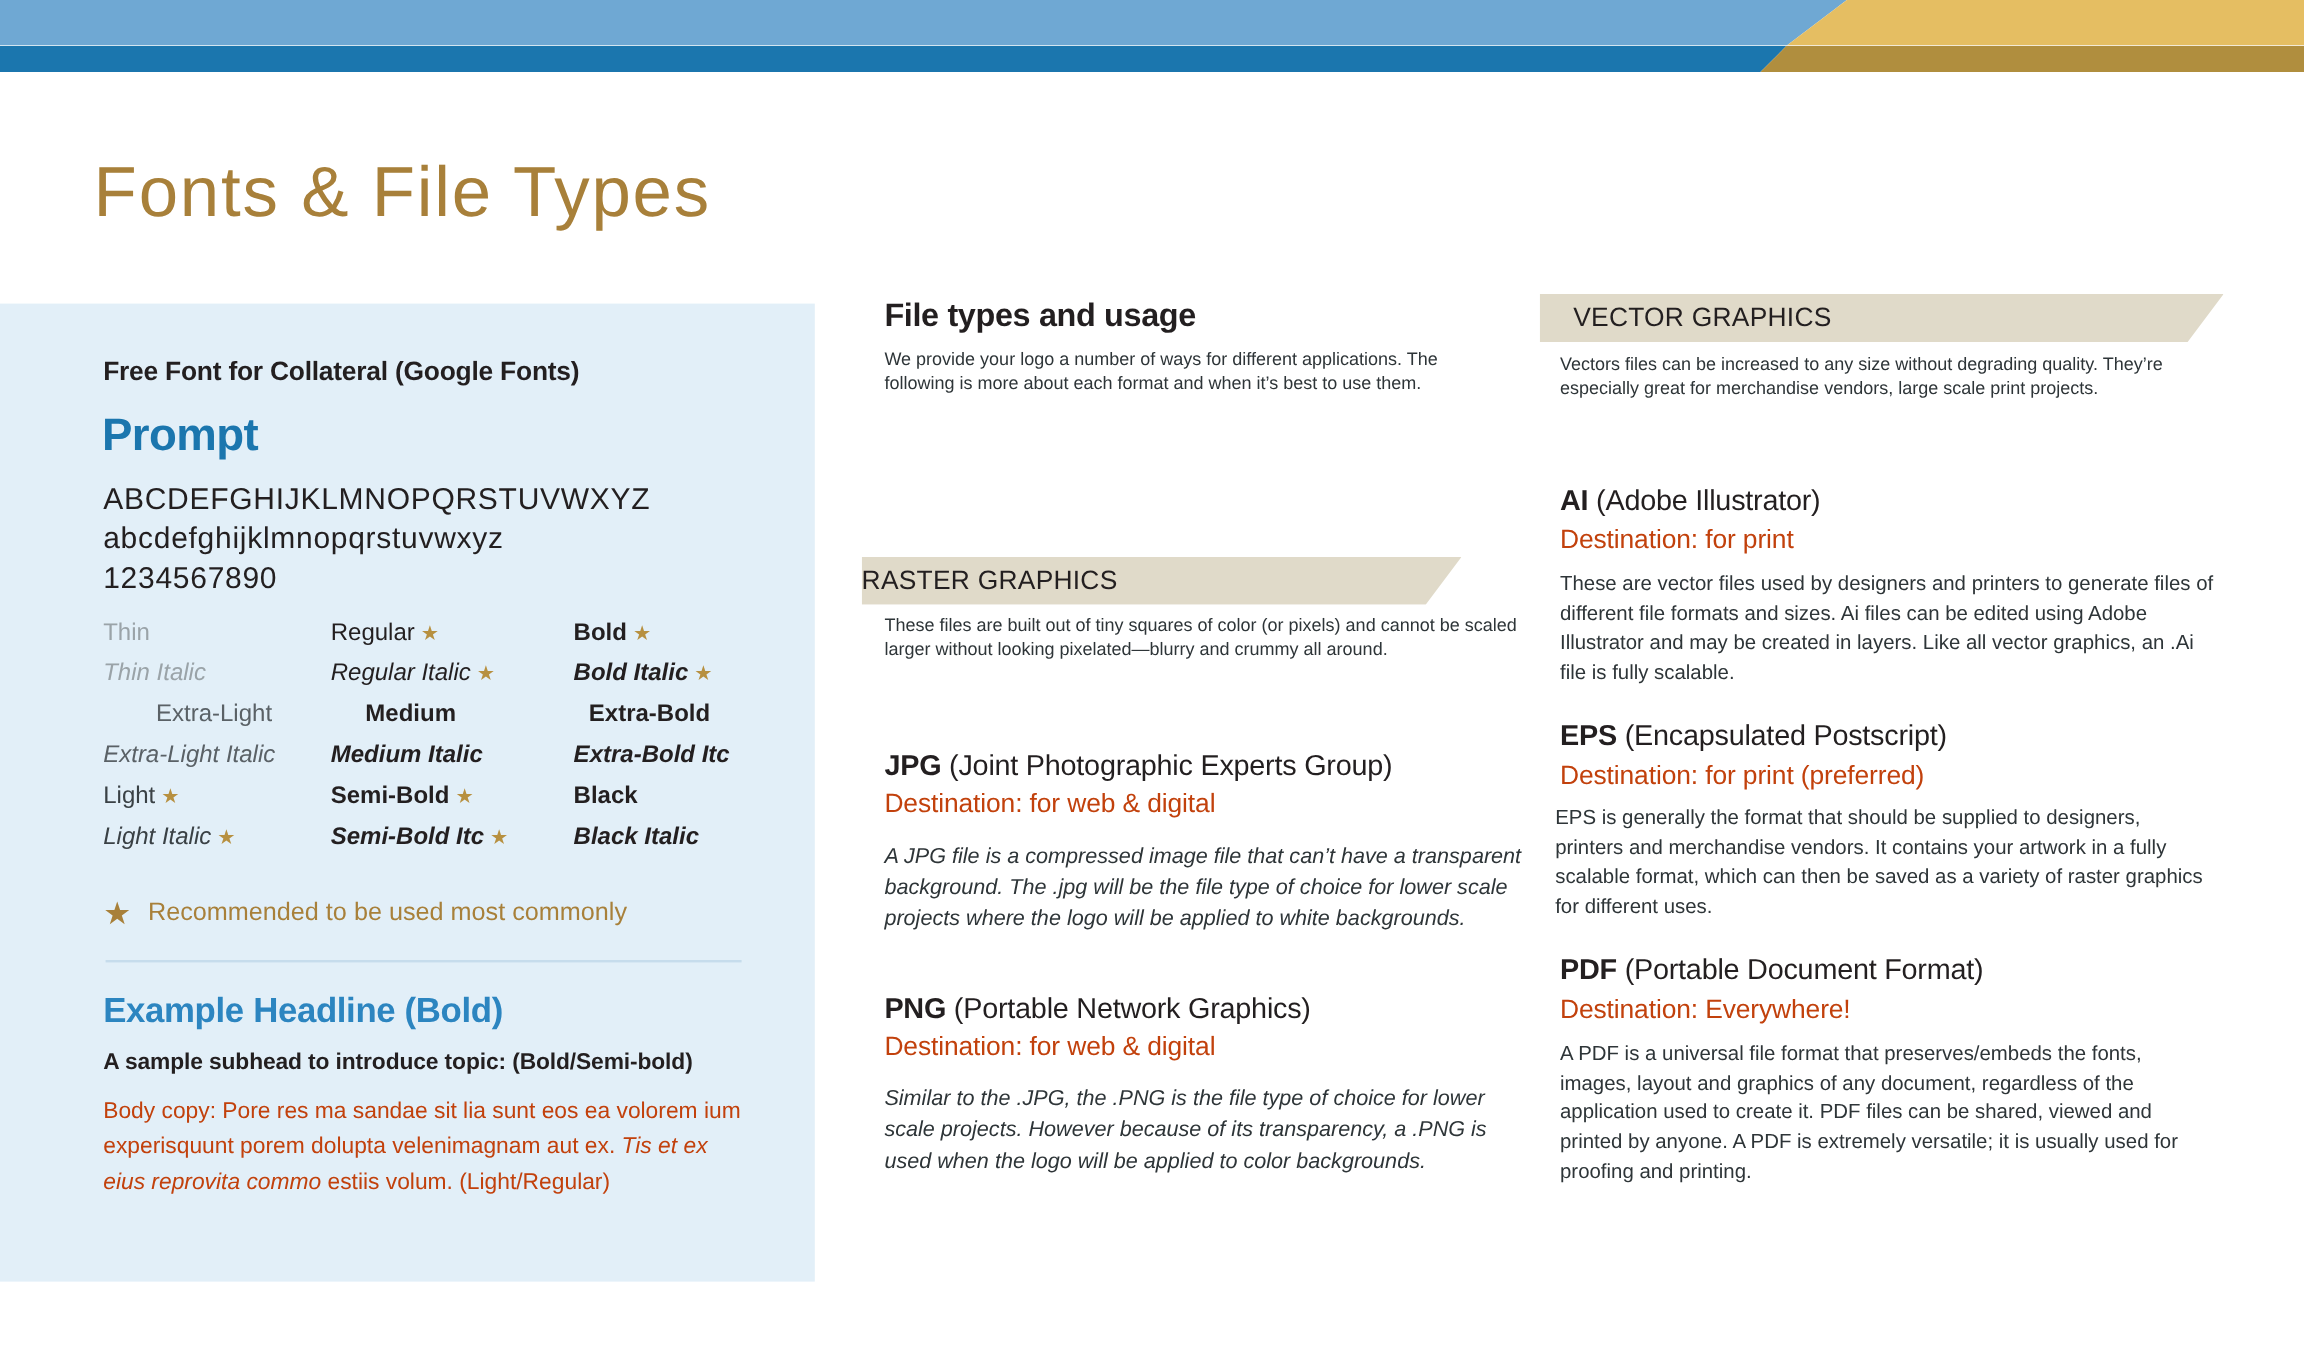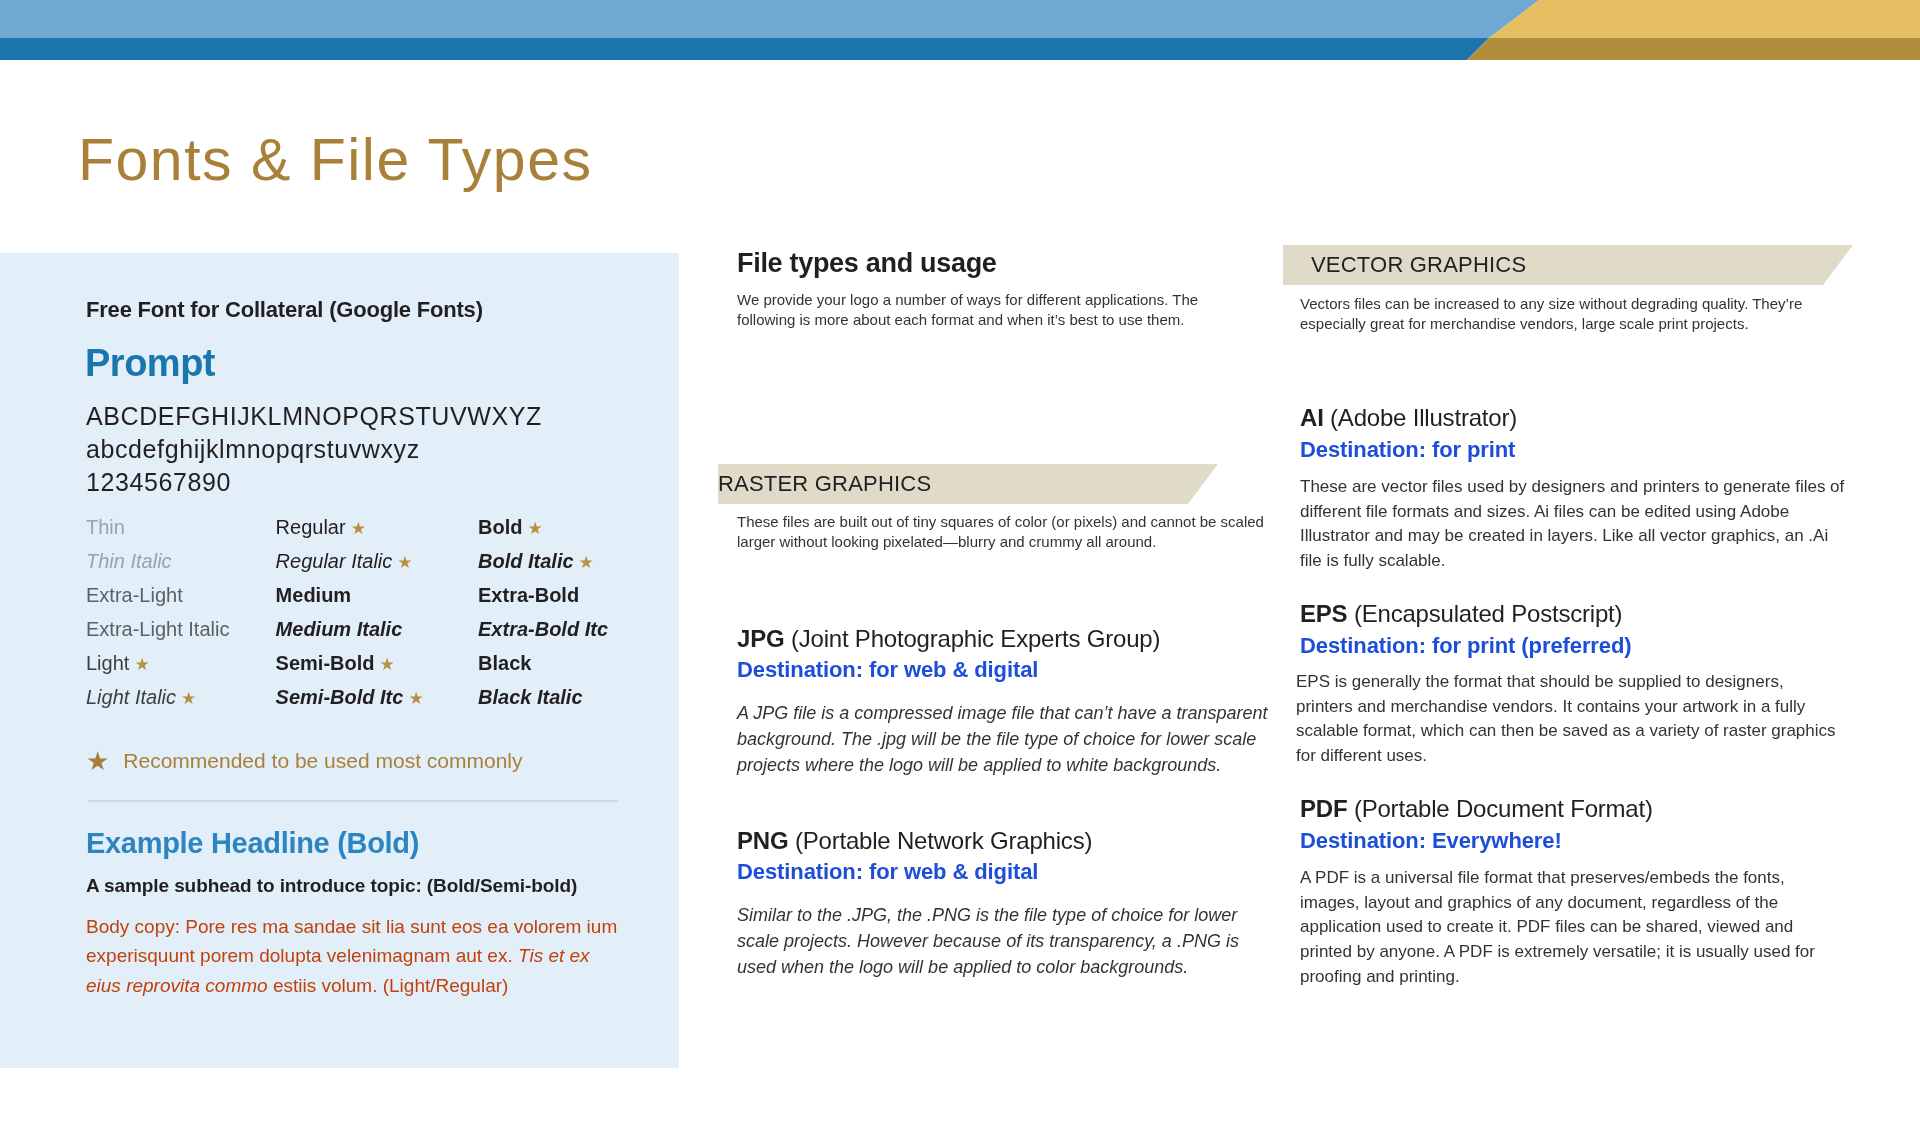--- a/index.html
+++ b/index.html
@@ -103,22 +103,22 @@
     left: 86px; top: 516px;
     width: 550px;
   }
   .w-row { display: flex; height: 34px; align-items: baseline; }
   .w-cell { font-size: 20px; color: #231f20; white-space: nowrap; }
   .w-c1 { width: 192px; }
   .w-c2 { width: 205px; }
   .w-c3 { width: 160px; }
   .wt-thin      { font-weight: 200; color: #9aa3a8; }
   .wt-thin-i    { font-weight: 200; color: #9aa3a8; font-style: italic; }
-  .wt-exlight   { font-weight: 300; color: #5a6166; }
-  .wt-exlight-i { font-weight: 300; color: #5a6166; }
+  .wt-exlight   { font-weight: 300; color: #5a6166; margin-left: 44px; }
+  .wt-exlight-i { font-weight: 300; color: #5a6166; font-style: italic; }
   .wt-light     { font-weight: 400; color: #3a4145; }
   .wt-light-i   { font-weight: 400; color: #3a4145; font-style: italic; }
   .wt-reg       { font-weight: 500; }
   .wt-reg-i     { font-weight: 500; font-style: italic; }
   .wt-med       { font-weight: 600; }
   .wt-med-i     { font-weight: 600; font-style: italic; }
   .wt-semi      { font-weight: 700; }
   .wt-semi-i    { font-weight: 700; font-style: italic; }
   .wt-bold      { font-weight: 700; }
   .wt-bold-i    { font-weight: 700; font-style: italic; }
@@ -215,22 +215,22 @@
 
   .fmt-head {
     font-size: 24px;
     font-weight: 400;
     color: #231f20;
     letter-spacing: -0.2px;
   }
   .fmt-head b { font-weight: bold; }
   .fmt-dest {
     font-size: 22px;
-    font-weight: 700;
-    color: #1d4ed8;
+    font-weight: 400;
+    color: #c2410c;
     letter-spacing: -0.1px;
   }
   .fmt-body {
     font-size: 18px;
     font-weight: 400;
     line-height: 1.45;
     color: #2e3538;
     font-style: italic;
   }
   .fmt-body-sm {

